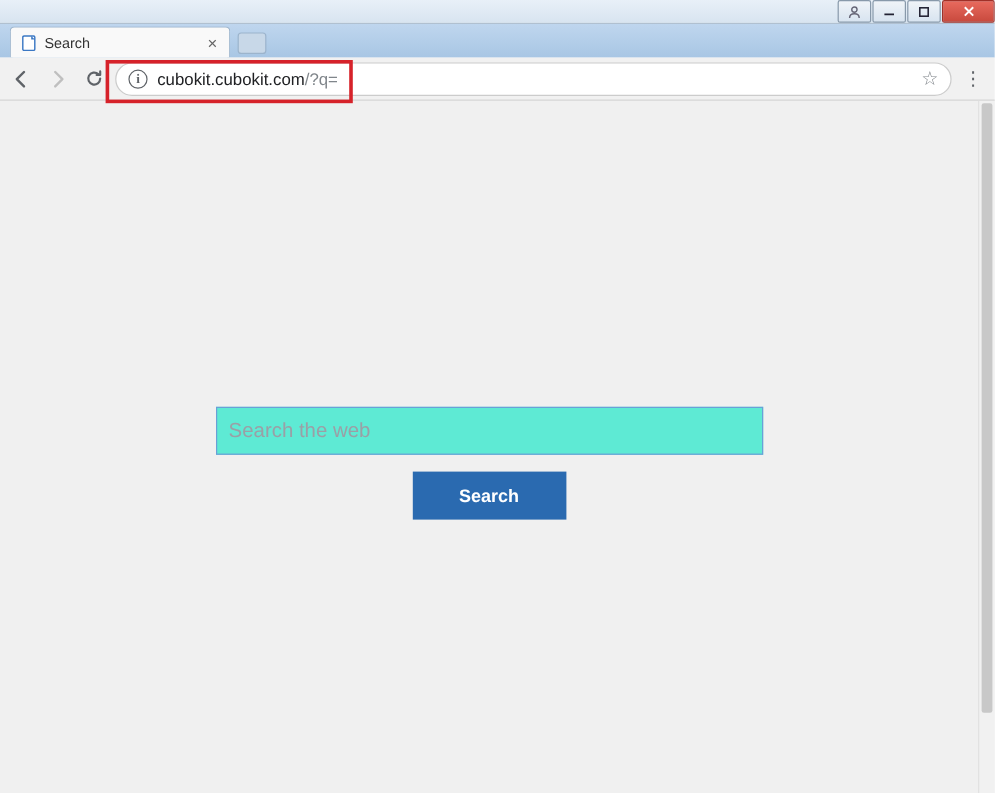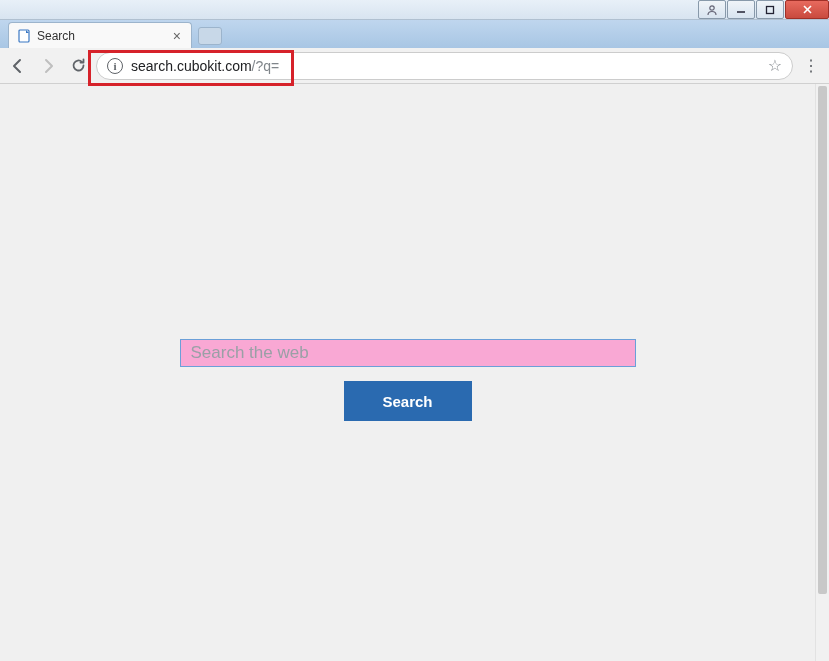--- a/index.html
+++ b/index.html
@@ -130,23 +130,23 @@
       background: #f0f0f0;
       overflow: hidden;
     }
     .page {
       position:absolute; left:0; top:0; right:14px; bottom:0;
       display:flex; flex-direction:column; align-items:center;
       padding-top: 255px;
     }
     .search-box {
       width: 456px;
-      height: 28px;
+      height: 40px;
       border: 1px solid #6b9fd8;
-      background: #f9a8d4;
+      background: #5eead4;
       padding: 0 10px;
       font-size: 17px;
       color:#333;
       outline:none;
     }
     .search-box::placeholder { color:#9aa0a6; }
     .search-btn {
       margin-top: 14px;
       width: 128px;
       height: 40px;
@@ -223,21 +223,21 @@
       </svg>
   </div>
   <div class="nav-btn">
     <svg width="17" height="17" viewBox="0 0 17 17">
         <path d="M13.5 8.5a5 5 0 1 1-1.6-3.7" fill="none" stroke="#5f6368" stroke-width="1.8" stroke-linecap="round"></path>
         <path d="M13.5 2.5 L13.5 5.5 L10.5 5.5" fill="none" stroke="#5f6368" stroke-width="1.8" stroke-linecap="round" stroke-linejoin="round"></path>
       </svg>
   </div>
   <div class="omnibox">
     <span class="info-icon">i</span>
-    <span class="url-main">search.cubokit.com</span>
+    <span class="url-main">cubokit.cubokit.com</span>
       <span class="url-query">/?q=</span>
     <span class="star">☆</span>
   </div>
   <div class="menu-btn">⋮</div>
 </div>
 
 <div class="highlight-rect"></div>
 
 <div class="viewport">
   <div class="page">

